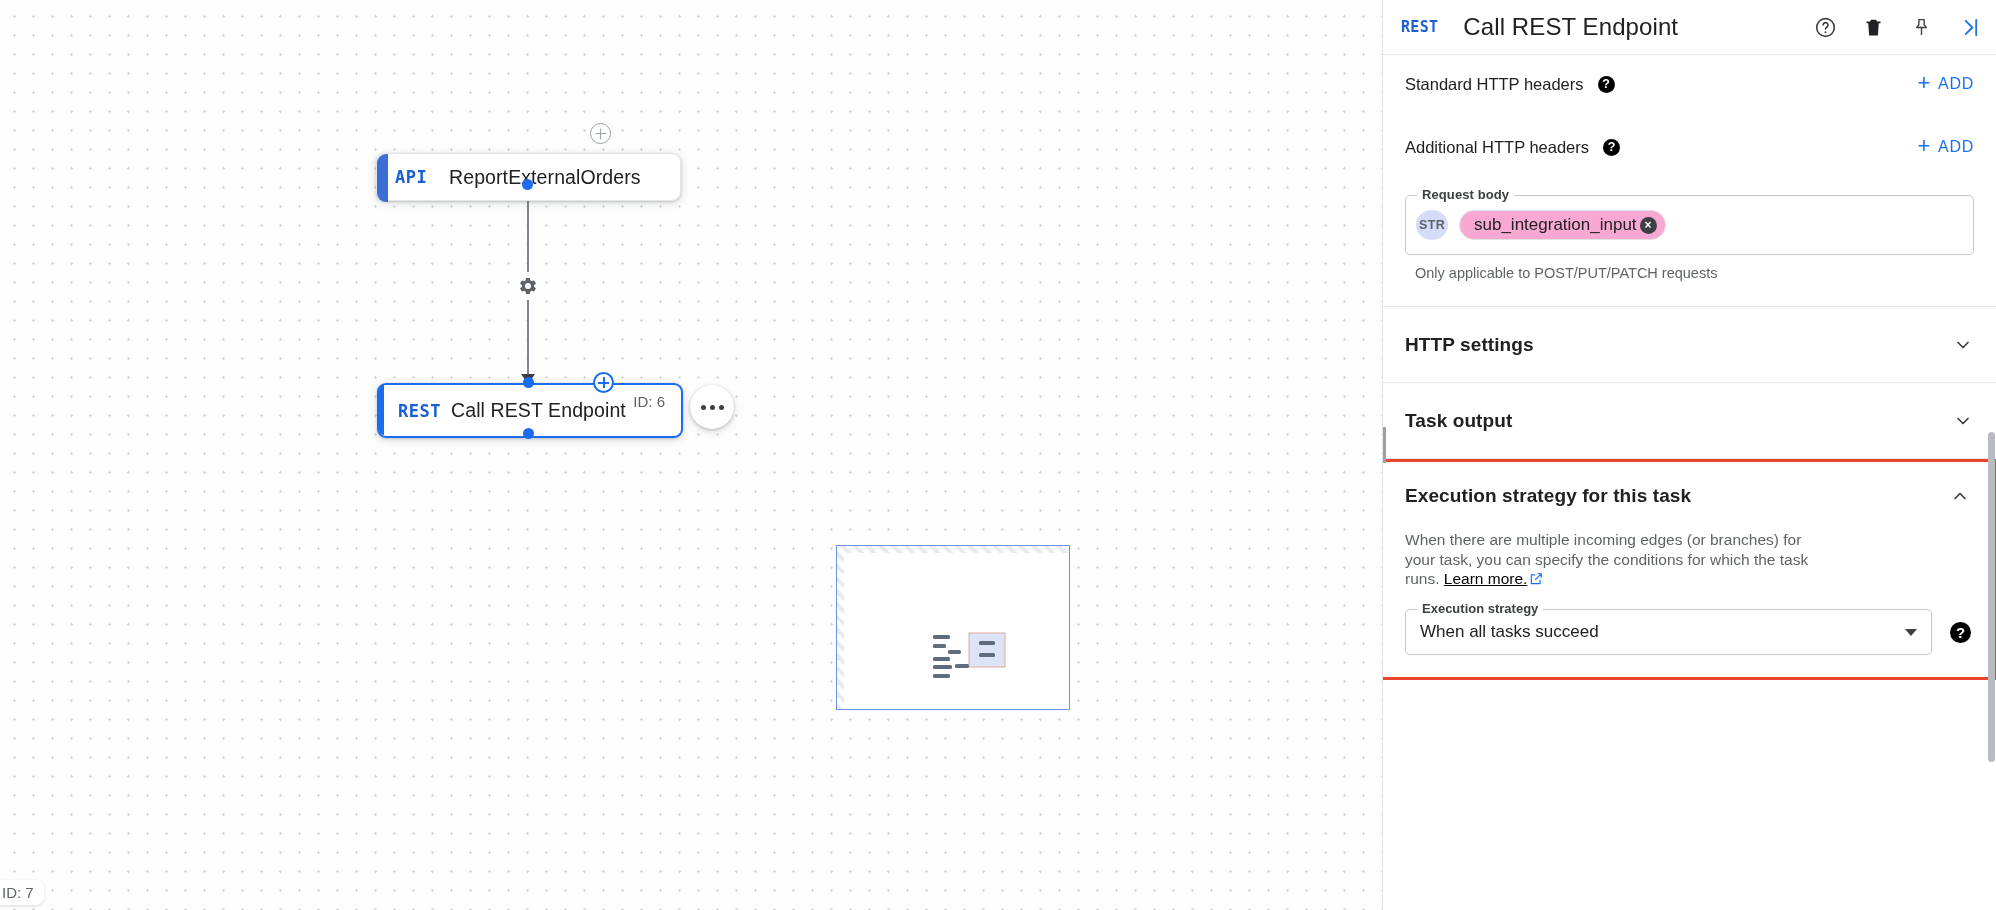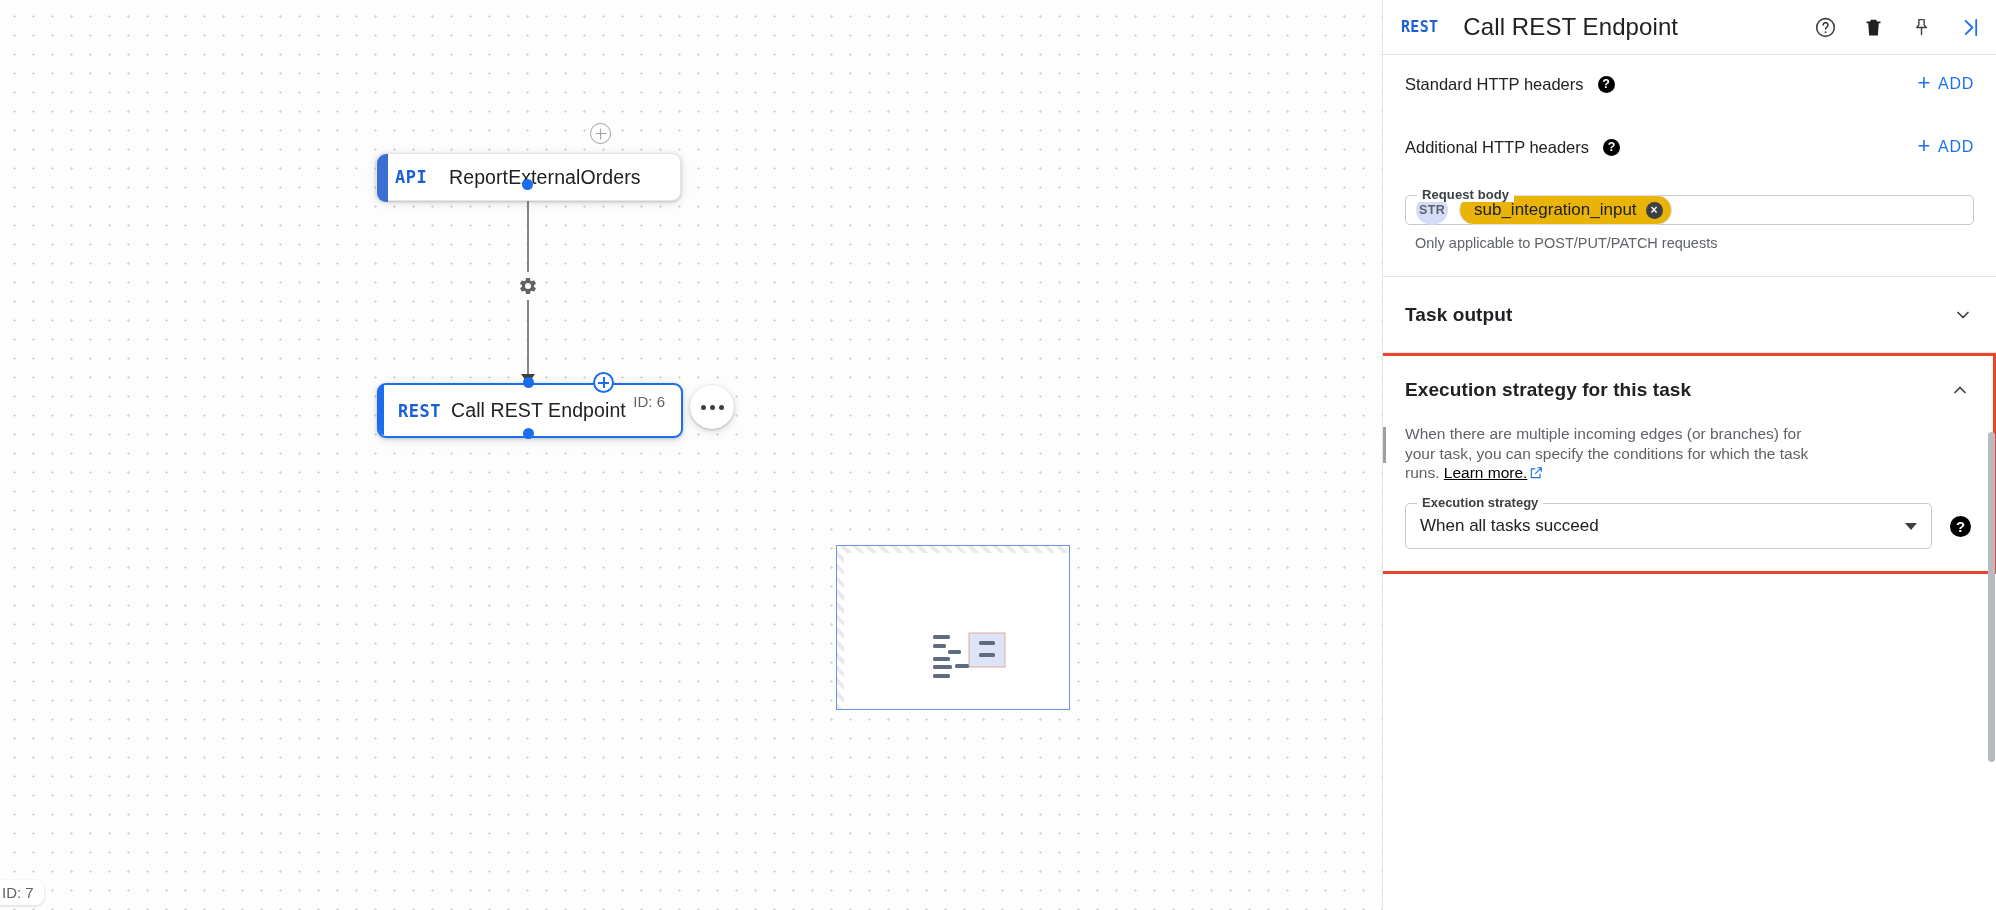--- a/index.html
+++ b/index.html
@@ -262,21 +262,21 @@
     font-size: 22px; font-weight: 400; line-height: 1;
     position: relative; top: -1px;
   }
 
   
   .field-outline {
     position: relative;
     margin: 14px 22px 0 22px;
     border: 1px solid #c6c8ca;
     border-radius: 5px;
-    height: 30px;
+    height: 60px;
     display: flex; align-items: center;
     padding: 0 10px;
   }
   .field-outline > .legend {
     position: absolute;
     top: -9px; left: 11px;
     background: #ffffff;
     padding: 0 5px;
     font-size: 13px;
     font-weight: 700;
@@ -292,22 +292,22 @@
     display: flex; align-items: center; justify-content: center;
     letter-spacing: .4px;
   }
   .token-chip {
     margin-left: 11px;
     height: 30px;
     border: 1px solid #dfe1e3;
     border-radius: 16px;
     display: flex; align-items: center;
     padding: 0 8px 0 14px;
-    gap: 9px;
-    background: #eab308;
+    gap: 3px;
+    background: #f9a8d4;
   }
   .token-chip .token-text {
     font-size: 17px; color: #202124;
   }
   .token-x {
     width: 17px; height: 17px;
     border-radius: 50%;
     background: #3c4043;
     color: #ffffff;
     font-size: 12px; font-weight: 700;
@@ -552,20 +552,28 @@
         <span class="str-chip">STR</span>
         <span class="token-chip">
           <span class="token-text">sub_integration_input</span>
           <span class="token-x">×</span>
         </span>
       </div>
       <div class="field-hint">Only applicable to POST/PUT/PATCH requests</div>
 
       <div class="divider"></div>
 
+      <div class="section">
+        <span class="section-title">HTTP settings</span>
+        <span class="chev">
+          <svg width="20" height="20" viewBox="0 0 24 24" fill="none" stroke="#3c4043" stroke-width="2.1">
+            <path d="M6 9l6 6 6-6" stroke-linecap="round" stroke-linejoin="round"></path>
+          </svg>
+        </span>
+      </div>
 
       <div class="section">
         <span class="section-title">Task output</span>
         <span class="chev">
           <svg width="20" height="20" viewBox="0 0 24 24" fill="none" stroke="#3c4043" stroke-width="2.1">
             <path d="M6 9l6 6 6-6" stroke-linecap="round" stroke-linejoin="round"></path>
           </svg>
         </span>
       </div>
 

